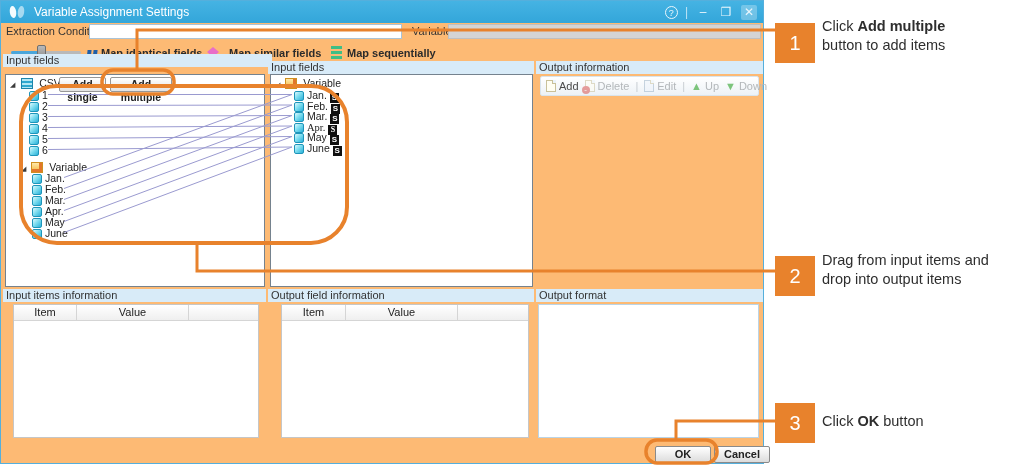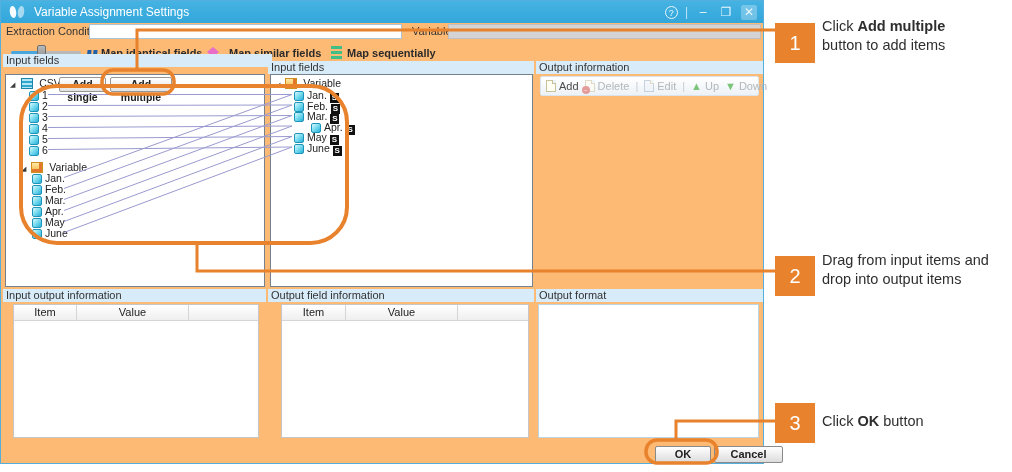--- a/index.html
+++ b/index.html
@@ -154,21 +154,21 @@
   
   <div class="abs tree-box" style="left:269px;top:73px;width:263px;height:213px;" id="output-tree">
     <div class="trow" style="left:4px;top:3px;">
       <span class="expander">◢</span>
       <span class="var-icon" style="margin-left:2px;"></span>
       <span style="margin-left:3px;">Variable</span>
     </div>
   <div class="trow" style="left: 23px; top: 15px;"><span class="cube"></span><span>Jan.</span><span class="s-badge">S</span></div>
       <div class="trow" style="left: 23px; top: 25.5px;"><span class="cube"></span><span>Feb.</span><span class="s-badge">S</span></div>
       <div class="trow" style="left: 23px; top: 36px;"><span class="cube"></span><span>Mar.</span><span class="s-badge">S</span></div>
-      <div class="trow" style="left: 40px; top: 46.5px;"><span class="cube"></span><span>Apr.</span><span class="s-badge">S</span></div>
+      <div class="trow" style="left: 23px; top: 46.5px; font-family: Liberation Serif, serif;"><span class="cube"></span><span>Apr.</span><span class="s-badge">S</span></div>
       <div class="trow" style="left: 23px; top: 57px;"><span class="cube"></span><span>May</span><span class="s-badge">S</span></div>
       <div class="trow" style="left: 23px; top: 67.5px;"><span class="cube"></span><span>June</span><span class="s-badge">S</span></div>
     </div>
 
   
   <div class="abs oi-toolbar" style="left:539px;top:75px;width:219px;height:20px;">
     <span class="oi-btn">
       <span class="pg-icon">
           <span class="corner"></span>
         </span>
@@ -193,21 +193,21 @@
       <span class="arrow">▲</span>
       <span class="oi-lbl-off">Up</span>
     </span>
     <span class="oi-btn">
       <span class="arrow">▼</span>
       <span class="oi-lbl-off">Down</span>
     </span>
   </div>
 
   
-  <div class="abs panel-header" style="left:2px;top:288px;width:263px;">Input output information</div>
+  <div class="abs panel-header" style="left:2px;top:288px;width:263px;">Input items information</div>
   <div class="abs panel-header" style="left:267px;top:288px;width:266px;">Output field information</div>
   <div class="abs panel-header" style="left:535px;top:288px;width:227px;">Output format</div>
 
   
   <div class="abs tbl" style="left:12px;top:303px;width:246px;height:134px;">
     <div class="tbl-head">
       <div style="width:63px;">Item</div>
       <div style="width:112px;">Value</div>
       <div style="flex:1;border-right:none;"></div>
     </div>
@@ -216,21 +216,21 @@
     <div class="tbl-head">
       <div style="width:64px;">Item</div>
       <div style="width:112px;">Value</div>
       <div style="flex:1;border-right:none;"></div>
     </div>
   </div>
   <div class="abs lite-box" style="left:537px;top:303px;width:221px;height:134px;"></div>
 
   
   <div class="footer-btn" style="left:654px;top:445px;width:56px;">OK</div>
-  <div class="footer-btn" style="left:713px;top:445px;width:69px;">Cancel</div>
+  <div class="footer-btn" style="left:713px;top:445px;width:56px;">Cancel</div>
 
   
   <svg class="overlay" width="764" height="464" id="map-lines">
       <line x1="47" y1="93.5" x2="291" y2="93.5" stroke="#9A9AD0" stroke-width="1"></line>
       <line x1="47" y1="104.5" x2="291" y2="104" stroke="#9A9AD0" stroke-width="1"></line>
       <line x1="47" y1="115.5" x2="291" y2="114.5" stroke="#9A9AD0" stroke-width="1"></line>
       <line x1="47" y1="126.5" x2="291" y2="125" stroke="#9A9AD0" stroke-width="1"></line>
       <line x1="47" y1="137.5" x2="291" y2="135.5" stroke="#9A9AD0" stroke-width="1"></line>
       <line x1="47" y1="148.5" x2="291" y2="146" stroke="#9A9AD0" stroke-width="1"></line>
       <line x1="63" y1="176.5" x2="291" y2="93.5" stroke="#9A9AD0" stroke-width="1"></line>

